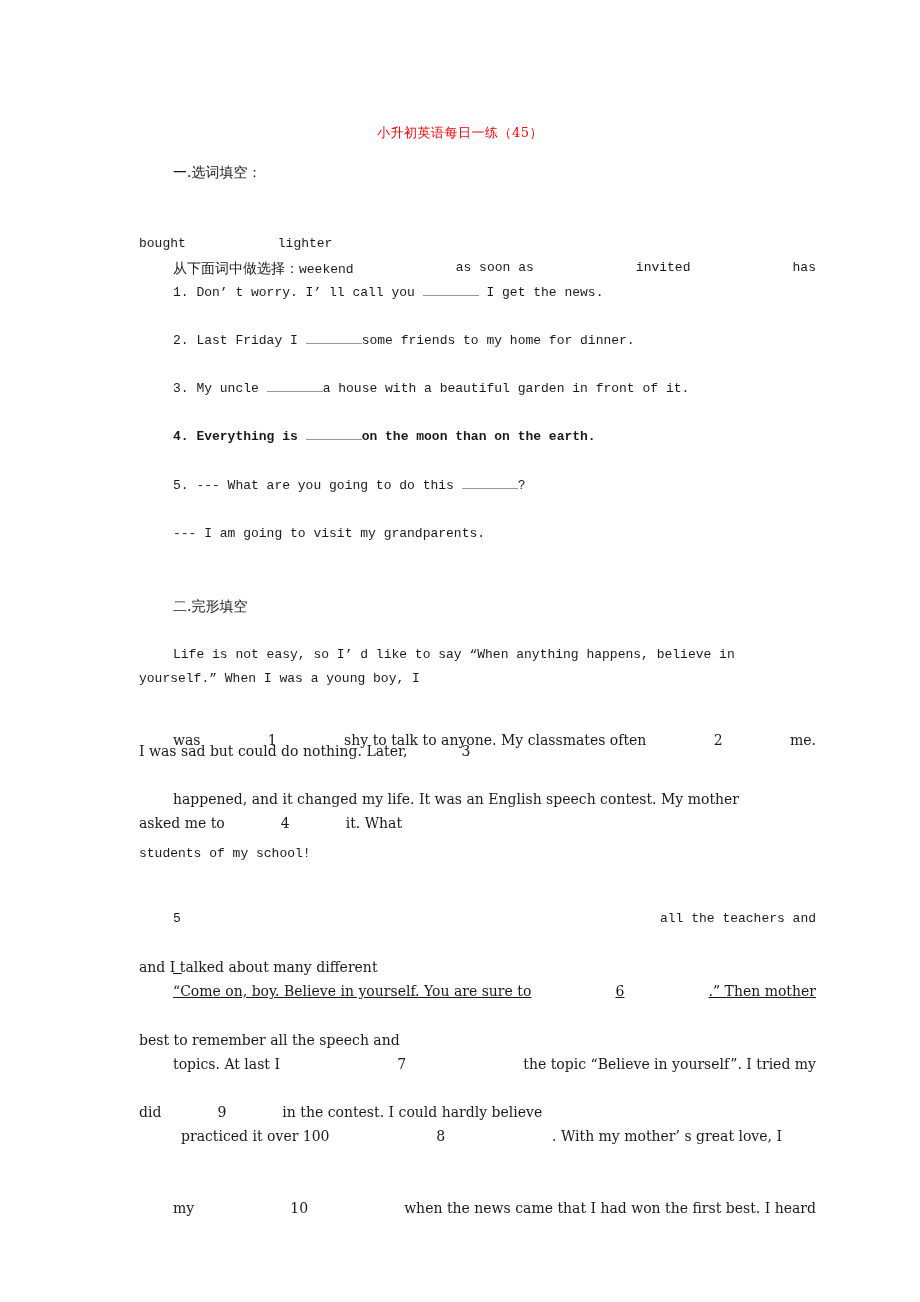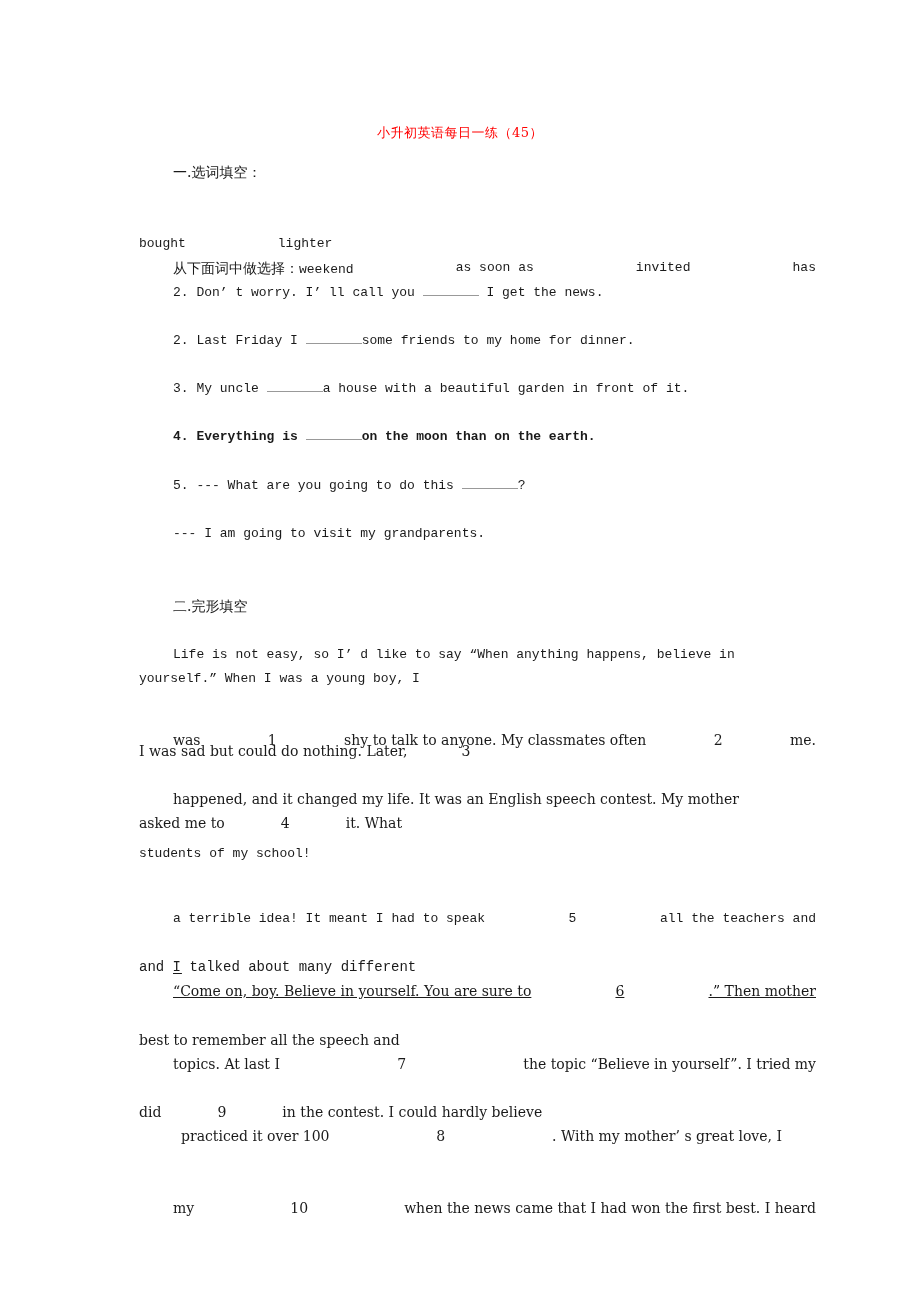--- a/index.html
+++ b/index.html
@@ -24,49 +24,49 @@
 <div class="line ind" style="top:208px;">
   <div class="just">
     <span><span>从下面词中做选择：</span><span class="mono">weekend</span></span>
     <span class="mono">as soon as</span>
     <span class="mono">invited</span>
     <span class="mono">has</span>
   </div>
 </div>
 <div class="line mono" style="top:232px;"><span>bought</span><span class="gap" style="width:92px"></span><span>lighter</span></div>
 
-<div class="line ind mono" style="top:281px;"><span>2. Don’ t worry. I’ ll call you </span><span class="blank"></span><span> I get the news.</span></div>
+<div class="line ind mono" style="top:281px;"><span>1. Don’ t worry. I’ ll call you </span><span class="blank"></span><span> I get the news.</span></div>
 <div class="line ind mono" style="top:329px;"><span>2. Last Friday I </span><span class="blank"></span><span>some friends to my home for dinner.</span></div>
 <div class="line ind mono" style="top:377px;"><span>3. My uncle </span><span class="blank"></span><span>a house with a beautiful garden in front of it.</span></div>
 <div class="line ind mono" style="top:425px;font-weight:bold;"><span>4. Everything is </span><span class="blank"></span><span>on the moon than on the earth.</span></div>
 <div class="line ind mono" style="top:474px;"><span>5. --- What are you going to do this </span><span class="blank"></span><span>?</span></div>
 <div class="line ind mono" style="top:522px;">--- I am going to visit my grandparents.</div>
 
 <div class="line ind" style="top:594px;">二.完形填空</div>
 
 <div class="line ind mono" style="top:643px;">Life is not easy, so I’ d like to say “When anything happens, believe in</div>
 <div class="line mono" style="top:667px;">yourself.” When I was a young boy, I</div>
 
 <div class="line ind" style="top:680px;">
   <div class="just"><span>was</span><span>1</span><span>shy to talk to anyone. My classmates often</span><span>2</span><span>me.</span></div>
 </div>
 <div class="line" style="top:739px;"><span>I was sad but could do nothing. Later,</span><span class="gap" style="width:54px"></span><span>3</span></div>
 
 <div class="line ind" style="top:787px;">happened, and it changed my life. It was an English speech contest. My mother</div>
 <div class="line" style="top:811px;"><span>asked me to</span><span class="gap" style="width:56px"></span><span>4</span><span class="gap" style="width:56px"></span><span>it. What</span></div>
 
 <div class="line ind mono" style="top:859px;">
-  <div class="just"><span>a terrible idea! It meant I had to speak</span><span>5</span><span>all the teachers and</span></div>
+  <div class="just"><span>5</span><span>all the teachers and</span></div>
 </div>
 <div class="line mono" style="top:842px;">students of my school!</div>
 
 <div class="line ind" style="top:931px;text-decoration:underline;">
   <div class="just"><span>“Come on, boy. Believe in yourself. You are sure to</span><span>6</span><span>.” Then mother</span></div>
 </div>
-<div class="line" style="top:955px;font-family:Liberation Mono, monospace;">and I talked about many different</div>
+<div class="line" style="top:955px;">and I talked about many different</div>
 
 <div class="line ind" style="top:1004px;">
   <div class="just"><span>topics. At last I</span><span>7</span><span>the topic “Believe in yourself”. I tried my</span></div>
 </div>
 <div class="line" style="top:1028px;">best to remember all the speech and</div>
 
 <div class="line" style="top:1076px; padding-left:42px; width:601px;">
   <div class="just"><span>practiced it over 100</span><span>8</span><span>. With my mother’ s great love, I</span></div>
 </div>
 <div class="line" style="top:1100px;"><span>did</span><span class="gap" style="width:56px"></span><span>9</span><span class="gap" style="width:56px"></span><span>in the contest. I could hardly believe</span></div>

